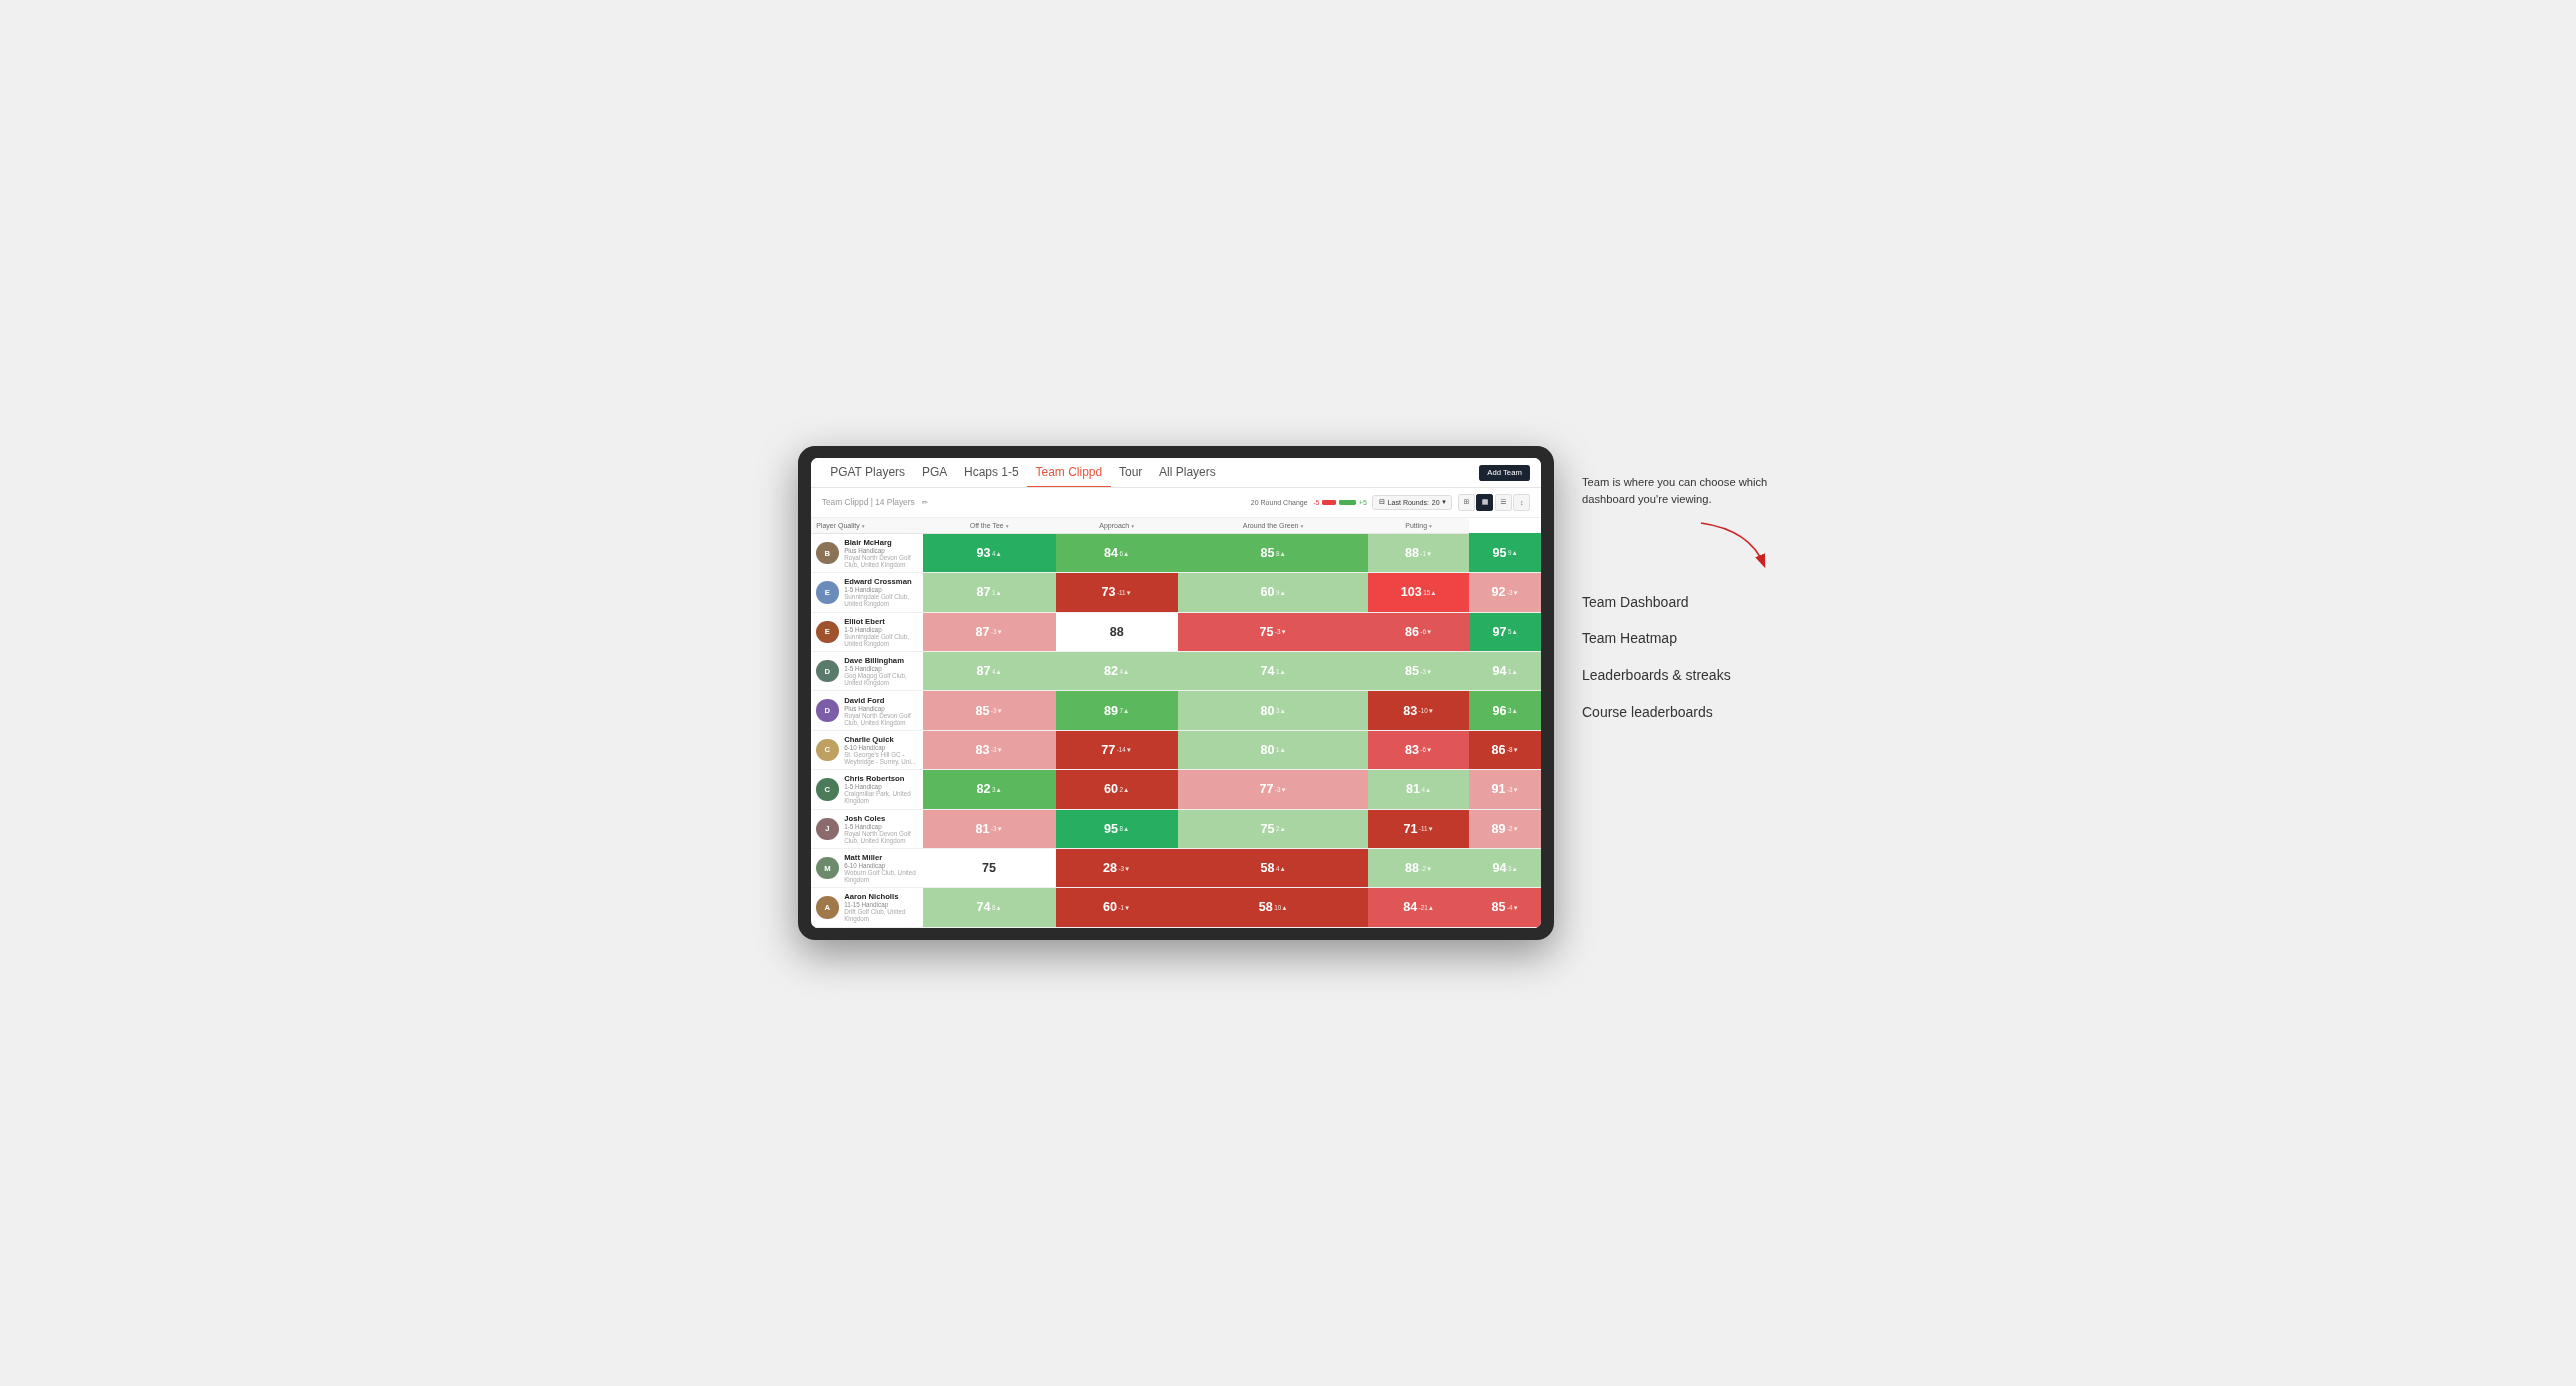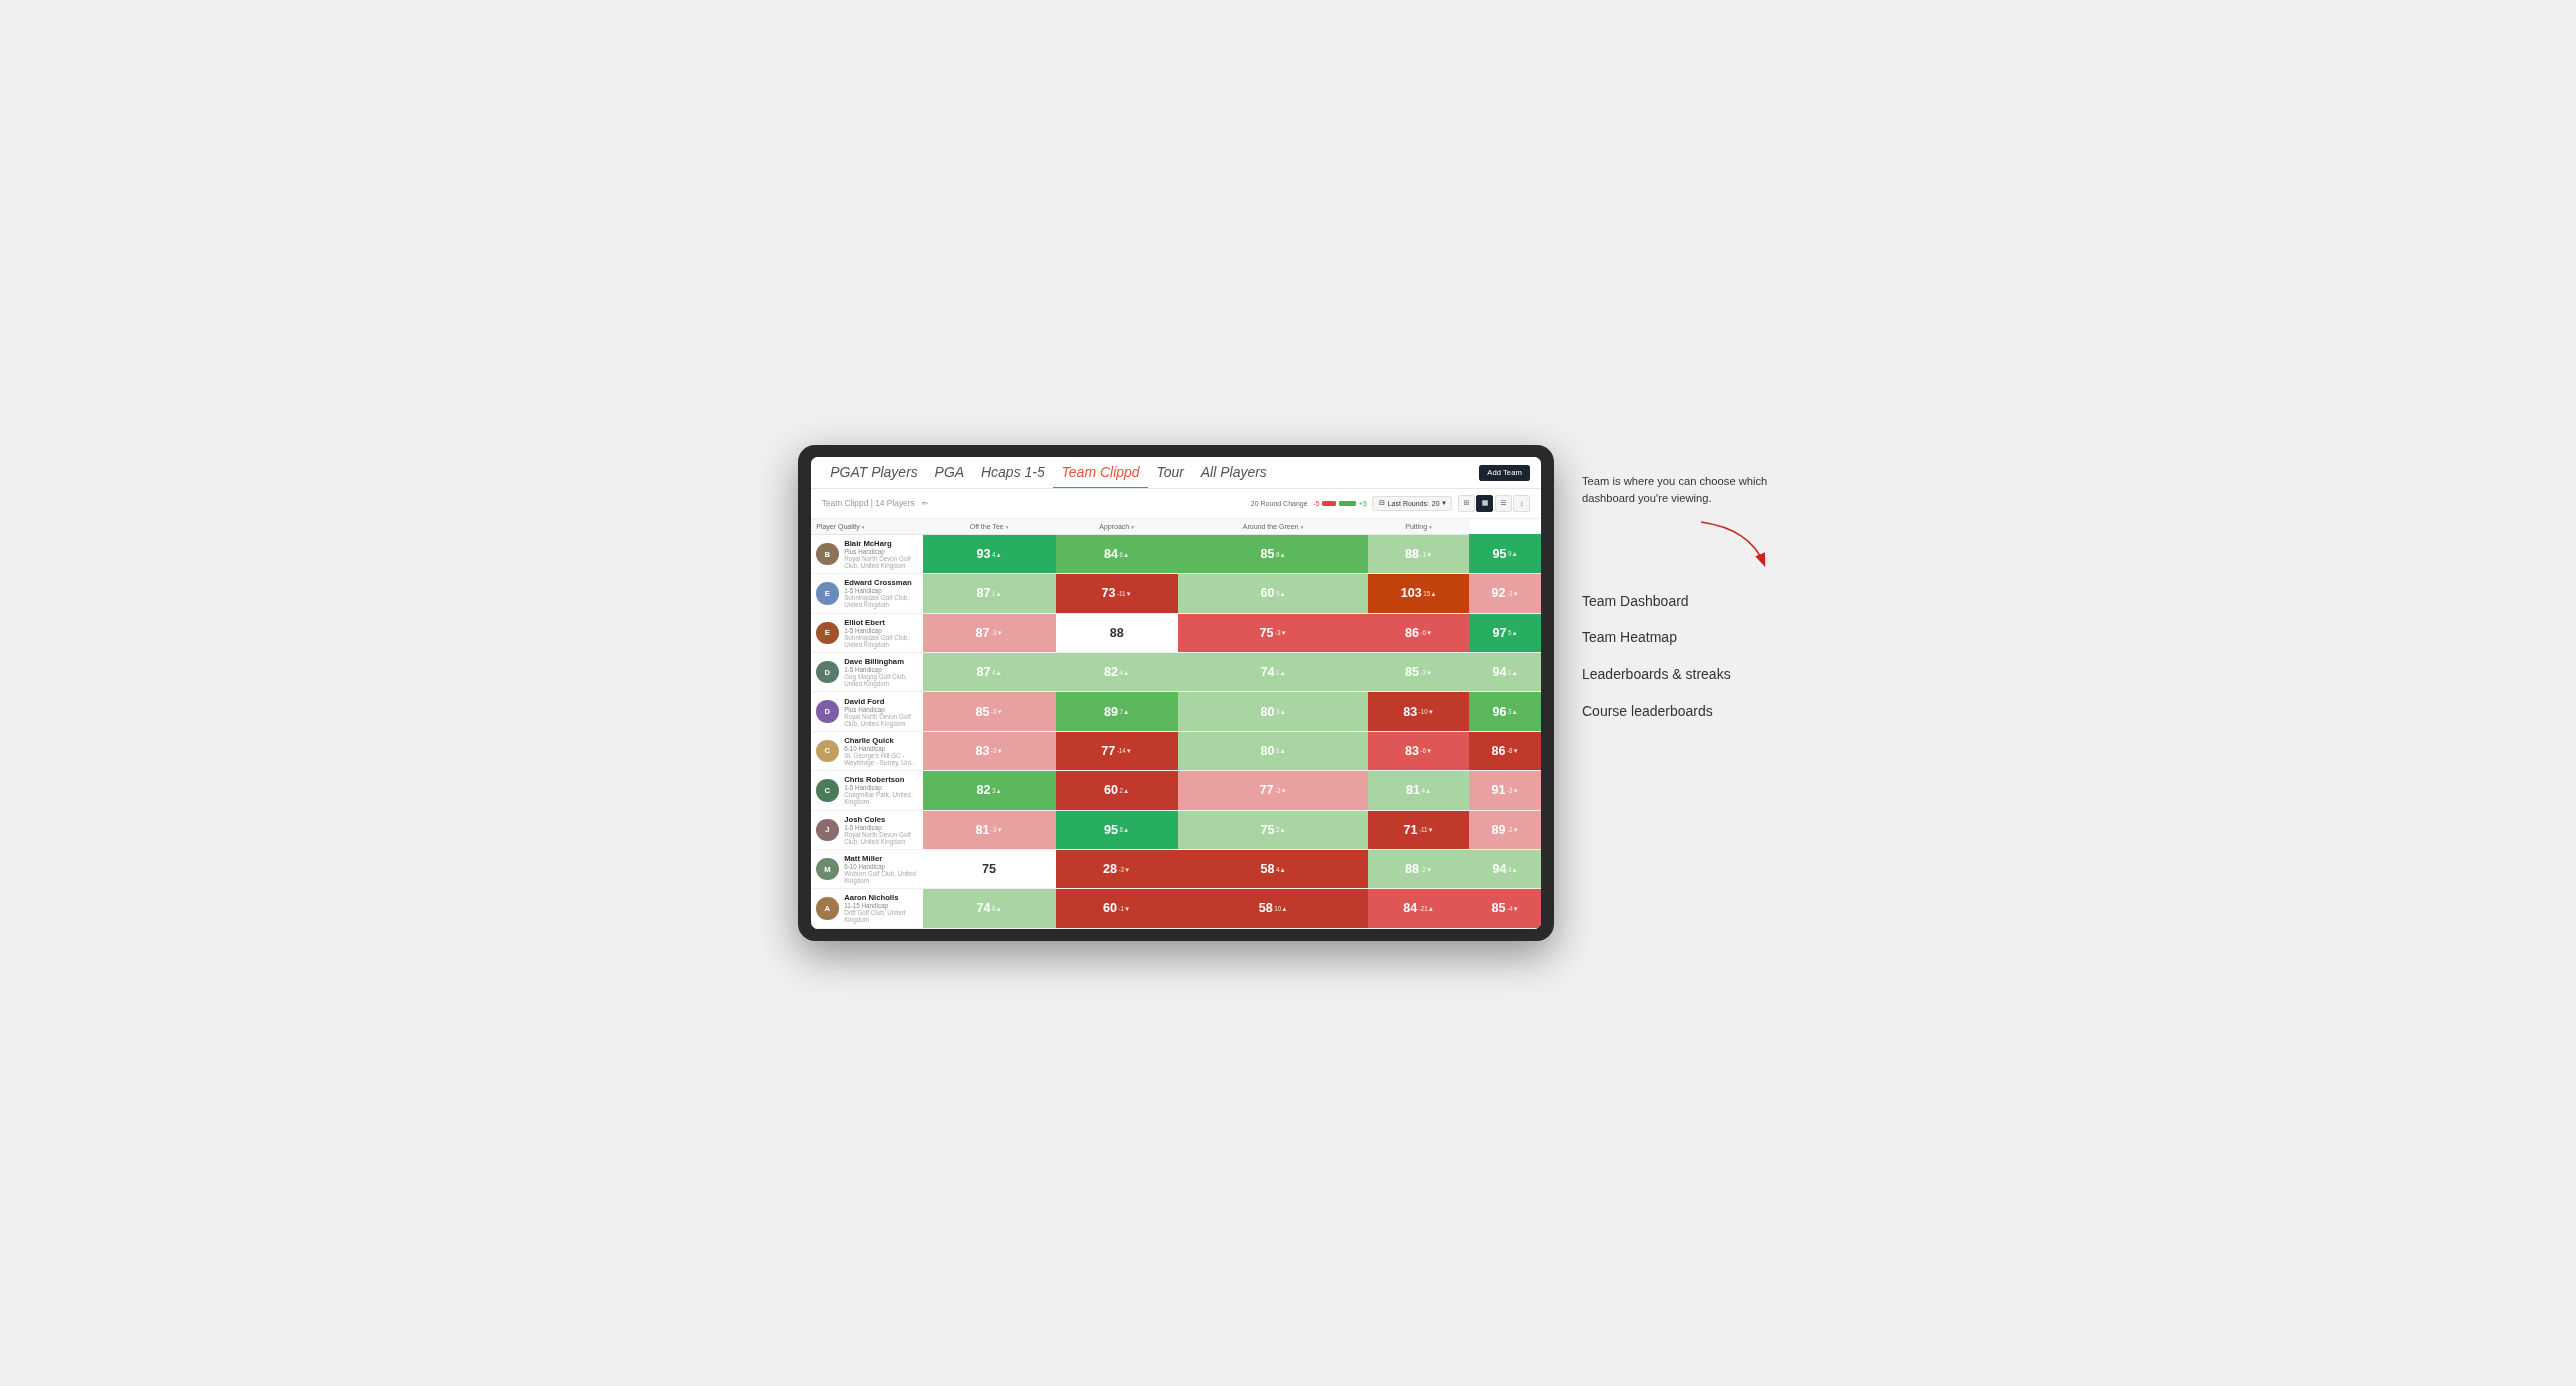--- a/index.html
+++ b/index.html
@@ -104,26 +104,25 @@
       padding: 0 11.2px;
       justify-content: space-between;
     }
 
     .sub-nav-links {
       display: flex;
       gap: 0;
     }
 
     .sub-nav-link {
-      font-size: 14px;
+      font-size: 12px;
       color: #555;
       padding: 7px 8.4px;
       cursor: pointer;
       border-bottom: 1.4px solid transparent;
-      font-style: italic;
     }
 
     .sub-nav-link.active {
       color: #e8533a;
       border-bottom: 1.4px solid #e8533a;
       font-weight: 500;
     }
 
     .add-team-btn {
       background: #1a2332;
@@ -506,21 +505,21 @@
                     <span class="score-main">73</span>
                     <span class="score-change" style="font-size: 6.3px;">-11▼</span>
                   </div>
                 </td>
                 <td class="score-cell" style="background: rgb(168, 213, 162);">
                   <div class="score-box">
                     <span class="score-main">60</span>
                     <span class="score-change" style="font-size: 6.3px;">9▲</span>
                   </div>
                 </td>
-                <td class="score-cell" style="background: #c2410c;">
+                <td class="score-cell" style="background: #ef4444;">
                   <div class="score-box">
                     <span class="score-main">103</span>
                     <span class="score-change" style="font-size: 6.3px;">15▲</span>
                   </div>
                 </td>
                 <td class="score-cell" style="background: rgb(232, 160, 160);">
                   <div class="score-box">
                     <span class="score-main">92</span>
                     <span class="score-change" style="font-size: 6.3px;">-3▼</span>
                   </div>

